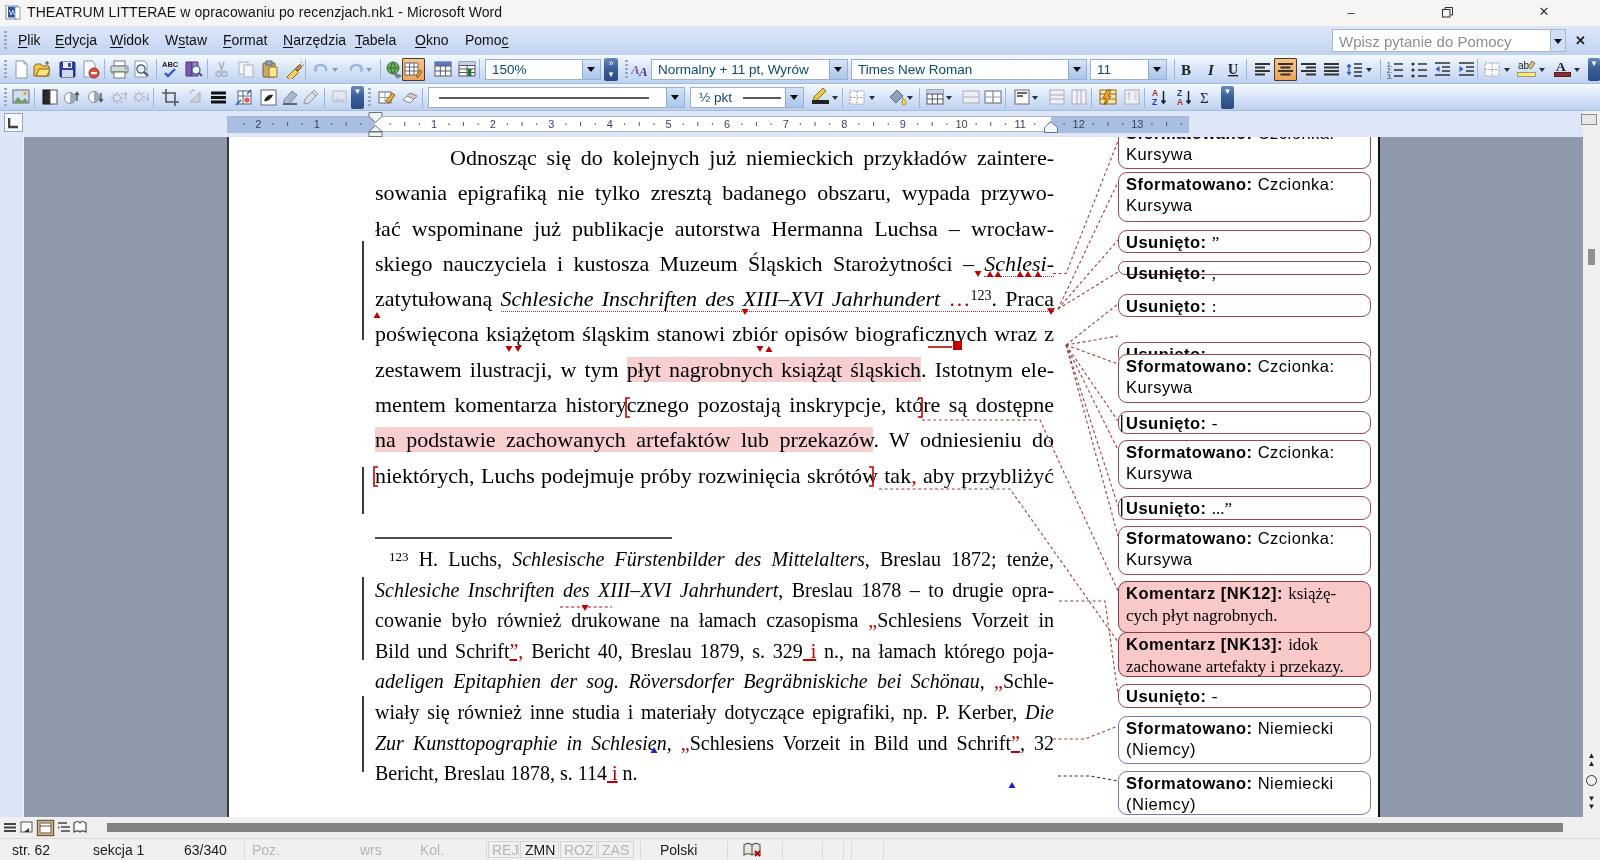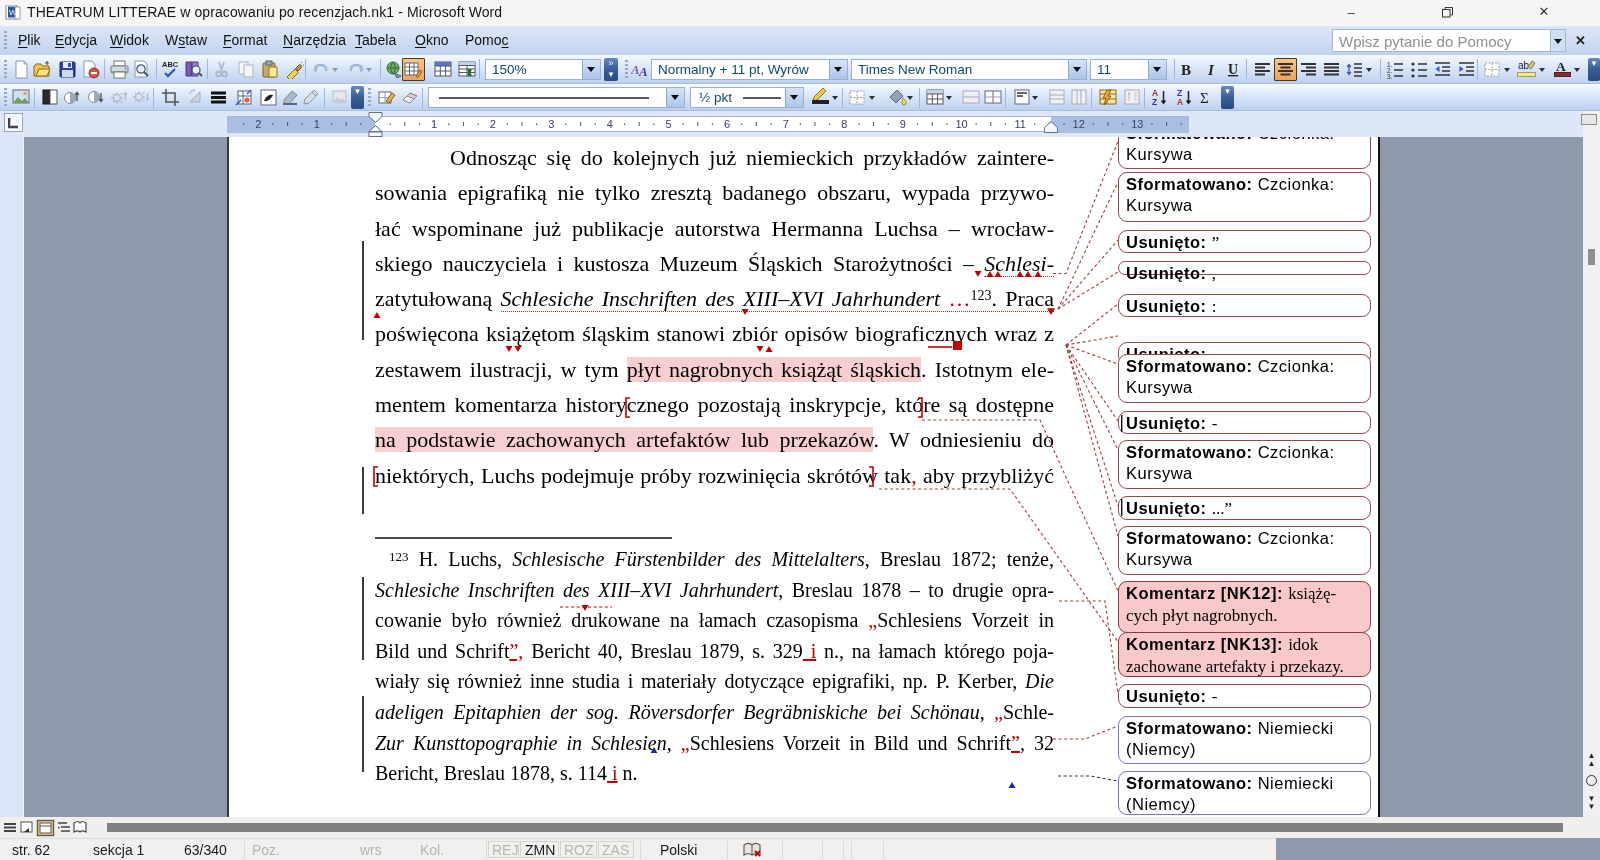--- a/index.html
+++ b/index.html
@@ -59,21 +59,21 @@
 .bln b{font-weight:bold}
 .blnpink{background:#f9c9c9;border-color:#8e3a44}
 .blnblue{border-color:#7878b8}
 .cser{font-family:"Liberation Serif",serif;font-size:17px;letter-spacing:0}
 
 #vsb{position:absolute;left:1583px;top:111px;width:17px;height:706px;background:#f0f0f0}
 #vsb .box{position:absolute;left:-2px;top:3px;width:16px;height:11px;background:#e8e6e4;border:1px solid #8c8c8c}
 #vsb .thumb{position:absolute;left:5px;top:138px;width:7px;height:16px;background:#8f8f8f}
 #hscroll{position:absolute;left:0;top:817px;width:1600px;height:21px;background:#f0efee}
 #hscroll .thumb{position:absolute;left:107px;top:6px;width:1456px;height:9px;background:#818181}
-#status{position:absolute;left:0;top:838px;width:1276px;height:22px;background:#f1f0ee;border-top:1px solid #dddbd7;font-size:14px;color:#1a1a1a}
+#status{position:absolute;left:0;top:838px;width:1600px;height:22px;background:#f1f0ee;border-top:1px solid #dddbd7;font-size:14px;color:#1a1a1a}
 .st{position:absolute;top:3px}
 .stg{color:#b7b5b1}
 .stsep{position:absolute;top:2px;width:1px;height:18px;background:#dcdad6}
 </style></head>
 <body>
 
 <div id="titlebar">
   <svg class="abs" style="left:5px;top:5px" width="16" height="16" viewBox="0 0 16 16">
       <rect x="1" y="0" width="11" height="14" fill="#fff" stroke="#7a8ba8" stroke-width="1"></rect>
       <rect x="3" y="1.5" width="8" height="11" fill="#2b579a"></rect>
@@ -686,22 +686,22 @@
     <div class="jl">mentem komentarza historycznego pozostają inskrypcje, które są dostępne</div>
     <div class="jl"><span class="hlt">na podstawie zachowanych artefaktów lub przekazów</span>. W odniesieniu do</div>
     <div class="jl">niektórych, Luchs podejmuje próby rozwinięcia skrótów tak<span class="red">,</span> aby przybliżyć</div>
   </div>
   <div id="fnsep"></div>
   <div id="fnote">
     <div class="fl"><span style="display:inline-block;width:14px"></span><sup>123</sup> H. Luchs, <i>Schlesische Fürstenbilder des Mittelalters</i>, Breslau 1872; tenże,</div>
     <div class="fl"><i>Schlesiche Inschriften des XIII–XVI Jahrhundert</i>, Breslau 1878 – to drugie opra-</div>
     <div class="fl">cowanie było również drukowane na łamach czasopisma <span class="redu">„</span>Schlesiens Vorzeit in</div>
     <div class="fl">Bild und Schrift<span class="redu">”,</span> Bericht 40, Breslau 1879, s. 329<span class="redu"> i</span> n., na łamach którego poja-</div>
+    <div class="fl"><i>adeligen Epitaphien der sog. Röversdorfer Begräbniskiche bei Schönau</i>, <span class="redu">„</span>Schle-</div>
     <div class="fl">wiały się również inne studia i materiały dotyczące epigrafiki, np. P. Kerber, <i>Die</i></div>
-    <div class="fl"><i>adeligen Epitaphien der sog. Röversdorfer Begräbniskiche bei Schönau</i>, <span class="redu">„</span>Schle-</div>
     <div class="fl"><i>Zur Kunsttopographie in Schlesien</i>, <span class="redu">„</span>Schlesiens Vorzeit in Bild und Schrift<span class="redu">”</span>, 32</div>
     <div class="fl">Bericht, Breslau 1878, s. 114<span class="redu"> i</span> n.</div>
   </div>
   <div class="chgbar" style="left:362px;top:104px;height:99px"></div>
   <div class="chgbar" style="left:362px;top:330px;height:47px"></div>
   <div class="chgbar" style="left:362px;top:440px;height:83px"></div>
   <div class="chgbar" style="left:362px;top:559px;height:76px"></div>
 
   <div class="bln" style="top:-16px;height:48px"><b>Sformatowano:</b> Czcionka:<br>Kursywa</div>
   <div class="bln" style="top:35px;height:50px"><b>Sformatowano:</b> Czcionka:<br>Kursywa</div>

